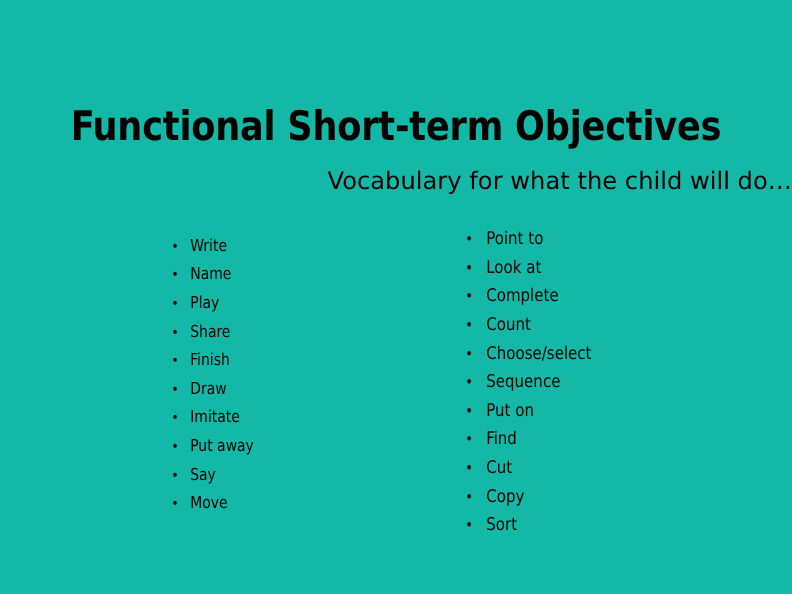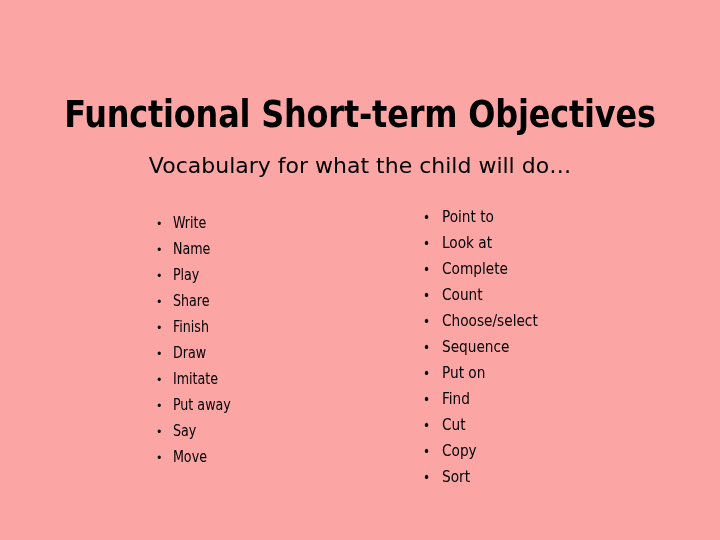--- a/index.html
+++ b/index.html
@@ -13,21 +13,21 @@
     height: 540px;
     overflow: hidden;
     font-family: "DejaVu Sans", sans-serif;
     color: #000000;
   }
 
   .slide {
     position: relative;
     width: 720px;
     height: 540px;
-    background: #fca5a5;
+    background: #14b8a6;
   }
 
   
   .slide-title {
     position: absolute;
     left: 0;
     top: 68px;
     width: 720px;
     text-align: center;
     font-family: "DejaVu Sans Condensed", "Liberation Sans Narrow", "Liberation Sans", sans-serif;
@@ -41,21 +41,21 @@
     transform: scaleX(0.96);
     transform-origin: center center;
   }
 
   
   .slide-subtitle {
     position: absolute;
     left: 0;
     top: 152px;
     width: 720px;
-    text-align: center;
+    text-align: right;
     font-family: "DejaVu Sans", sans-serif;
     font-size: 22px;
     font-weight: 400;
     line-height: 28px;
     color: #000000;
     white-space: nowrap;
   }
 
   
   .columns {

